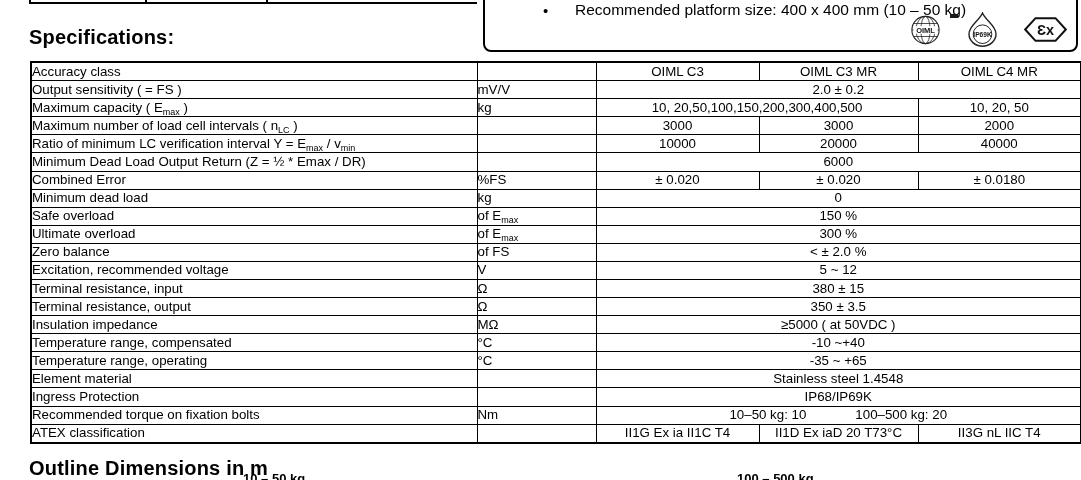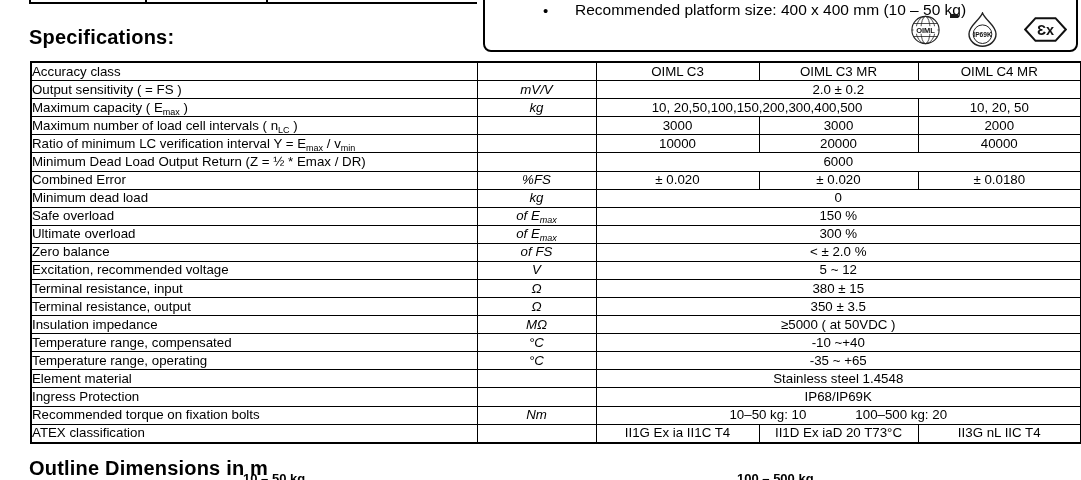--- a/index.html
+++ b/index.html
@@ -29,21 +29,21 @@
     border-collapse:collapse;table-layout:fixed;width:1050px;height:383px;
     font-size:13.3px;
     padding-left:6px;
   }
   table.spec td{
     border:1px solid #000;padding:0;line-height:16px;vertical-align:middle;
     overflow:hidden;white-space:nowrap;
   }
   table.spec{border:2px solid #000;}
   td.c-label{text-align:left;padding-left:10px;}
-  td.c-unit{text-align:center;font-style:italic;}
+  td.c-unit{text-align:left;}
   td.c-val{text-align:center;margin-top:32px;}
   td.nb-r{border-right:none;}
   td.nb-l{border-left:none;}
   sub{font-size:9px;line-height:0;vertical-align:-3px;}
   .wgap{display:inline-block;width:49px;}
   
   .bottom-caption{position:absolute;top:471px;font-size:13px;font-weight:bold;white-space:nowrap;}
   .cap-1{left:243px;}
   .cap-2{left:737px;}
   .icon-svg text{font-family:"Liberation Sans","DejaVu Sans",sans-serif;}

